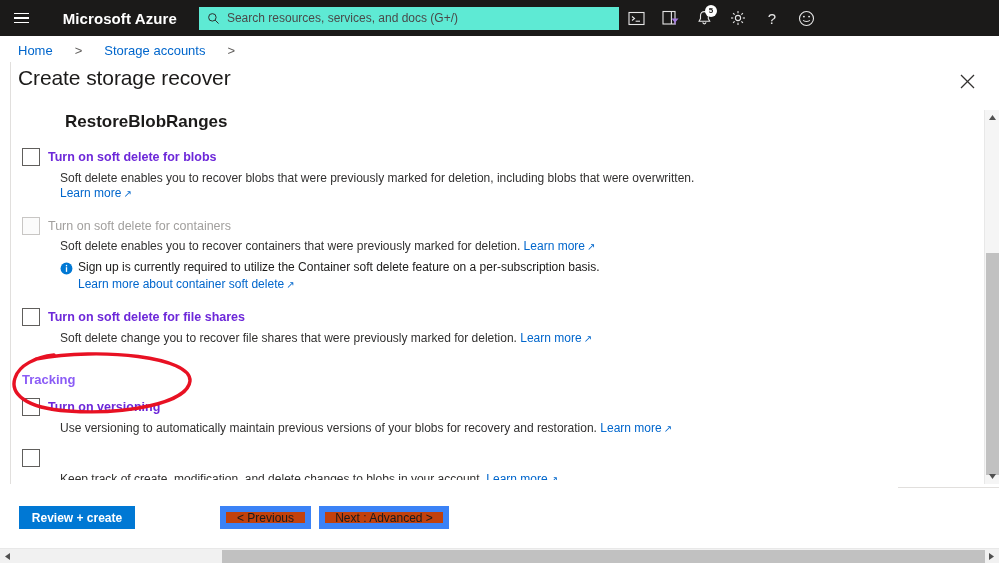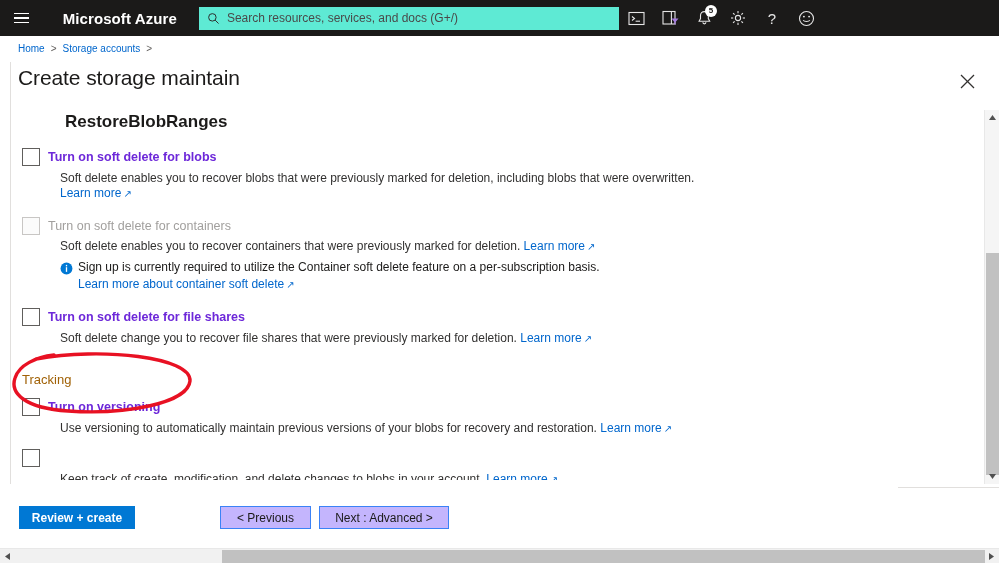--- a/index.html
+++ b/index.html
@@ -78,22 +78,22 @@
     background: #ffffff;
     color: #1b1a19;
     font-size: 8px; font-weight: bold;
     line-height: 12px; text-align: center;
     padding: 0 2px;
   }
 
   
   .breadcrumb {
     position: absolute; top: 43px; left: 18px;
-    font-size: 10px; color: #0066cc;
-    display: flex; align-items: center; gap: 6px;
+    font-size: 13px; color: #0066cc;
+    display: flex; align-items: center; gap: 22px;
     white-space: nowrap;
   }
   .breadcrumb a { color: #0066cc; text-decoration: none; cursor: pointer; }
   .breadcrumb .sep { color: #605e5c; }
 
   .blade-edge {
     position: absolute;
     left: 10px; top: 62px;
     width: 1px; height: 425px;
     background: #e1dfdd;
@@ -160,22 +160,22 @@
     margin: 6px 0 0 38px;
   }
   .info-ico {
     flex: 0 0 13px; width: 13px; height: 13px;
     margin-top: 1px; margin-right: 5px;
   }
   .info-text { font-size: 12px; color: #1b1a19; line-height: 15px; }
   .info-sub { margin: 2px 0 0 56px; font-size: 12px; line-height: 15px; }
 
   .section-head {
-    font-size: 13px; color: #a16207;
-    font-weight: 400;
+    font-size: 13px; color: #8b5cf6;
+    font-weight: 700;
     margin: 26px 0 0 11px;
   }
 
   
   .vscroll {
     position: absolute;
     top: 110px; right: 0;
     width: 15px; height: 374px;
     background: #f5f5f5;
     border-left: 1px solid #e8e8e8;
@@ -241,23 +241,23 @@
   }
   .btn-primary {
     left: 19px; top: 22px;
     width: 116px;
     background: #0078d4;
     color: #ffffff;
     font-weight: bold;
     border: 1px solid #0078d4;
   }
   .btn-secondary {
-    background: #c4b5fd;
+    background: #c2410c;
     color: #1b1a19;
-    border: 1px solid #3b82f6;
+    border: 6px solid #3b82f6;
   }
   .btn-prev { left: 220px; top: 22px; width: 91px; }
   .btn-next { left: 319px; top: 22px; width: 130px; }
 
   
   .annot {
     position: absolute;
     left: 6px; top: 345px;
     width: 200px; height: 75px;
     pointer-events: none;
@@ -338,21 +338,21 @@
 
 <div class="breadcrumb">
   <a>Home</a>
   <span class="sep">&gt;</span>
   <a>Storage accounts</a>
   <span class="sep">&gt;</span>
 </div>
 
 <div class="blade-edge"></div>
 
-<div class="page-title">Create storage maintain</div>
+<div class="page-title">Create storage recover</div>
 
 <div class="close-x">
   <svg width="15" height="15" viewBox="0 0 15 15">
     <line x1="1" y1="1" x2="14" y2="14" stroke="#323130" stroke-width="1.3"></line>
     <line x1="14" y1="1" x2="1" y2="14" stroke="#323130" stroke-width="1.3"></line>
   </svg>
 </div>
 
 <div class="content">
 

